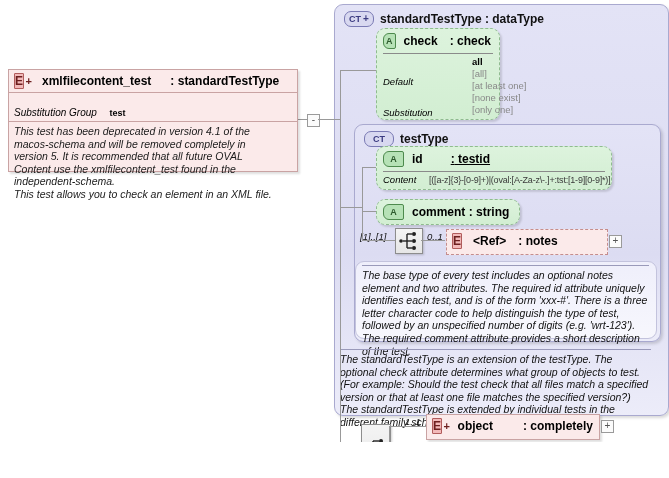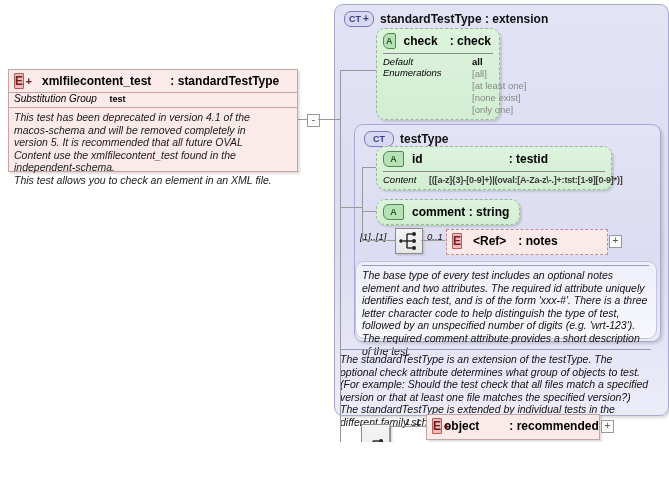--- a/index.html
+++ b/index.html
@@ -99,21 +99,21 @@
     align-items: center;
     padding: 4px 6px 4px 5px;
     font-size: 12px;
     font-weight: bold;
     white-space: nowrap;
   }
   .ebox .title .nm { margin-left: 2px; }
   .ebox .title .ty { margin-left: 19px; }
   .ebox .subrow {
     border-top: 1px solid #c9a3a3;
-    padding: 0 6px 3px 5px;
+    padding: 14px 6px 3px 5px;
     font-size: 10px;
     white-space: nowrap;
   }
   .ebox .subrow .k {
     font-style: italic;
     display: inline-block;
   }
   .ebox .subrow .v {
     font-weight: bold;
     margin-left: 10px;
@@ -166,35 +166,35 @@
   }
   .abox .atitle .nm { margin-left: 8px; }
   .abox .atitle .ty { margin-left: 12px; }
   .abox .arow {
     border-top: 1px solid #8a8a8a;
     margin: 0 6px;
     padding: 2px 0 3px 0;
     font-size: 9.5px;
     display: flex;
   }
-  .abox .arow .k { font-style: italic; width: 64px; flex: none; }
+  .abox .arow .k { font-style: italic; width: 64px; flex: none; margin-top: 20px; }
   .abox .arow .vals { color: #888; padding-left: 25px; }
   .abox .arow .vals .dflt { color: #000; font-weight: bold; }
   .abox .arow .vals div { line-height: 12px; white-space: nowrap; }
   .abox .pattern {
     border-top: 1px solid #8a8a8a;
     margin: 0 6px;
     padding: 2px 0 2px 0;
     font-size: 9px;
     display: flex;
     align-items: baseline;
     white-space: nowrap;
   }
   .abox .pattern .k { font-style: italic; width: 46px; flex: none; font-size: 9.5px;}
-  .abox .pattern .v { color: #3a3a3a; letter-spacing: -0.2px; font-weight: bold; }
+  .abox .pattern .v { color: #3a3a3a; letter-spacing: -0.2px; }
 
   
   .ctdoc {
     position: absolute;
     font-size: 10.5px;
     font-style: italic;
     line-height: 12.6px;
     color: #111;
     border-top: 1px solid #9a9aba;
     padding-top: 3px;
@@ -224,34 +224,34 @@
   }
 </style>
 </head>
 <body>
 
 <div id="canvas">
 
   <div class="ctbox" style="left:334px; top:4px; width:333px; height:410px;">
     <div class="cthead">
       <span class="badge-ct">CT<span class="pl">+</span></span>
-      <span class="lbl">standardTestType : extension</span>
+      <span class="lbl">standardTestType : dataType</span>
     </div>
   </div>
 
   <div class="abox" style="left:376px; top:28px; width:122px; height:90px;">
     <div class="atitle">
       <span class="badge-a">A</span>
       <span class="nm">check</span>
       <span class="ty"><span>:</span> <span>check</span></span>
     </div>
     <div class="arow">
       <div style="flex:none;">
         <div class="k">Default</div>
-        <div class="k">Enumerations</div>
+        <div class="k">Substitution</div>
       </div>
       <div class="vals">
         <div class="dflt">all</div>
         <div>[all]</div>
         <div>[at least one]</div>
         <div>[none exist]</div>
         <div>[only one]</div>
       </div>
     </div>
   </div>
@@ -260,21 +260,21 @@
     <div class="cthead">
       <span class="badge-ct">CT</span>
       <span class="lbl">testType</span>
     </div>
   </div>
 
   <div class="abox" style="left:376px; top:146px; width:234px; height:42px;">
     <div class="atitle">
       <span class="badge-a">A</span>
       <span class="nm">id</span>
-      <span class="ty" style="margin-left:86px;"><span>:</span> <span>testid</span></span>
+      <span class="ty" style="margin-left:28px;text-decoration:underline;"><span>:</span> <span>testid</span></span>
     </div>
     <div class="pattern">
       <span class="k">Content</span>
       <span class="v">[([a-z]{3}-[0-9]+)|(oval:[A-Za-z\-.]+:tst:[1-9][0-9]*)]</span>
     </div>
   </div>
 
   <div class="abox" style="left:376px; top:199px; width:142px; height:24px;">
     <div class="atitle">
       <span class="badge-a">A</span>
@@ -346,21 +346,21 @@
   </div>
 
   <div class="line hline" style="left:389px; top:426px; width:37px;"></div>
   <div class="line vline" style="left:389px; top:426px; height:32px;"></div>
   <div class="line hline" style="left:389px; top:458px; width:37px;"></div>
   <div class="occ" style="left:405px; top:416px;">1..1</div>
   <div class="ebox" style="left:426px; top:414px; width:172px; height:24px;">
     <div class="title">
       <span class="badge-e-wrap"><span class="badge-e plus">E</span></span>
       <span class="nm">object</span>
-      <span class="ty" style="margin-left:30px;"><span>:</span> <span>recommended</span></span>
+      <span class="ty" style="margin-left:30px;"><span>:</span> <span>completely</span></span>
     </div>
   </div>
   <div class="expander" style="left:601px; top:420px;">+</div>
 
   <div class="occ" style="left:410px; top:448px;">0..1</div>
   <div class="ebox dashed" style="left:426px; top:446px; width:158px; height:24px;">
     <div class="title">
       <span class="badge-e-wrap"><span class="badge-e plus">E</span></span>
       <span class="nm">data</span>
       <span class="ty" style="margin-left:36px;"><span>:</span> <span>dataType</span></span>

